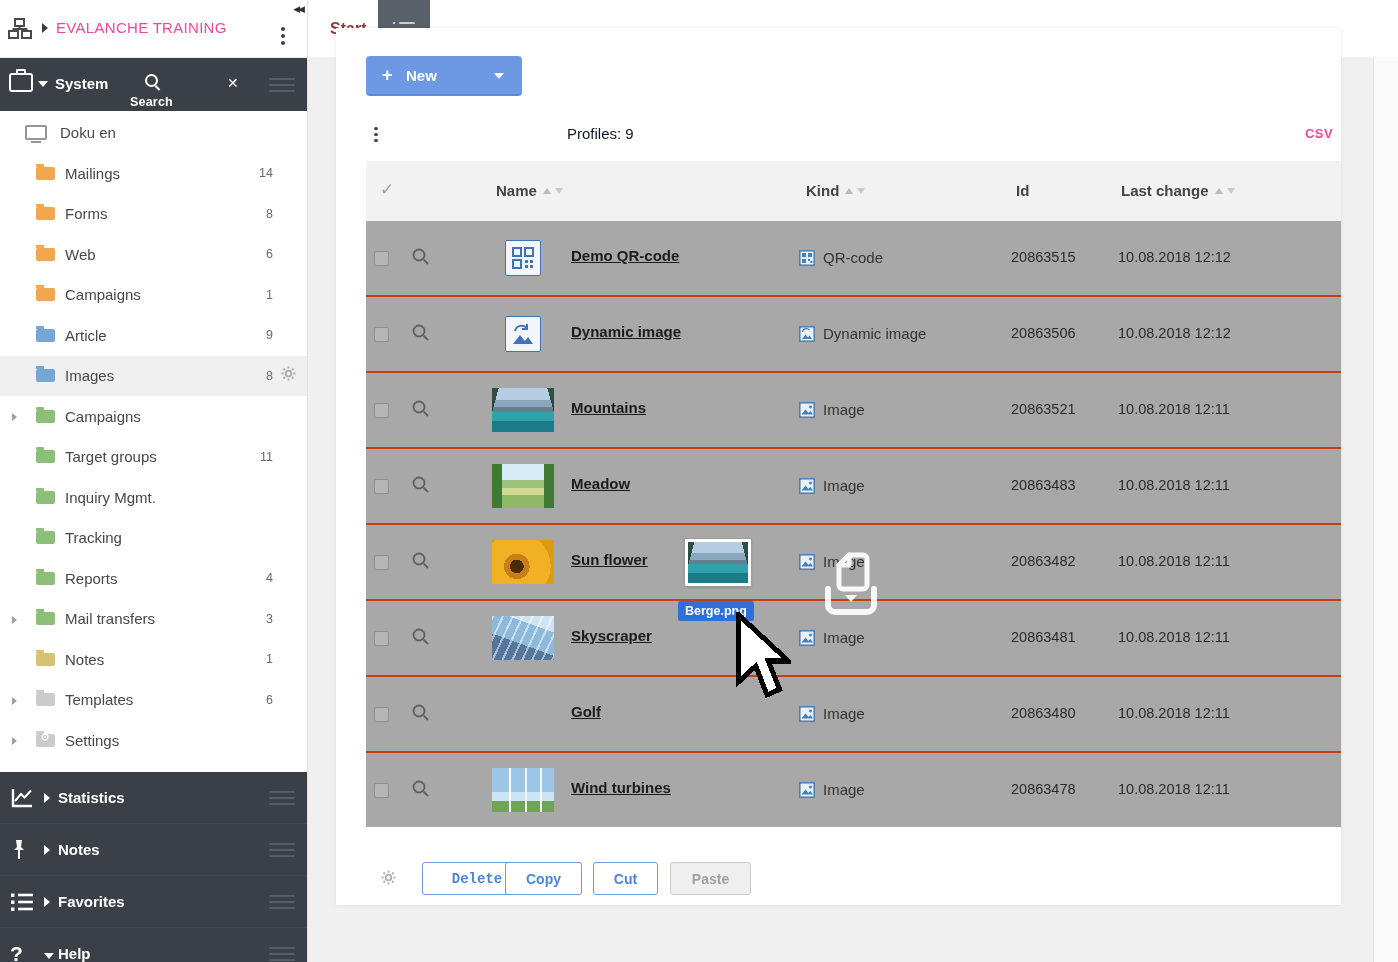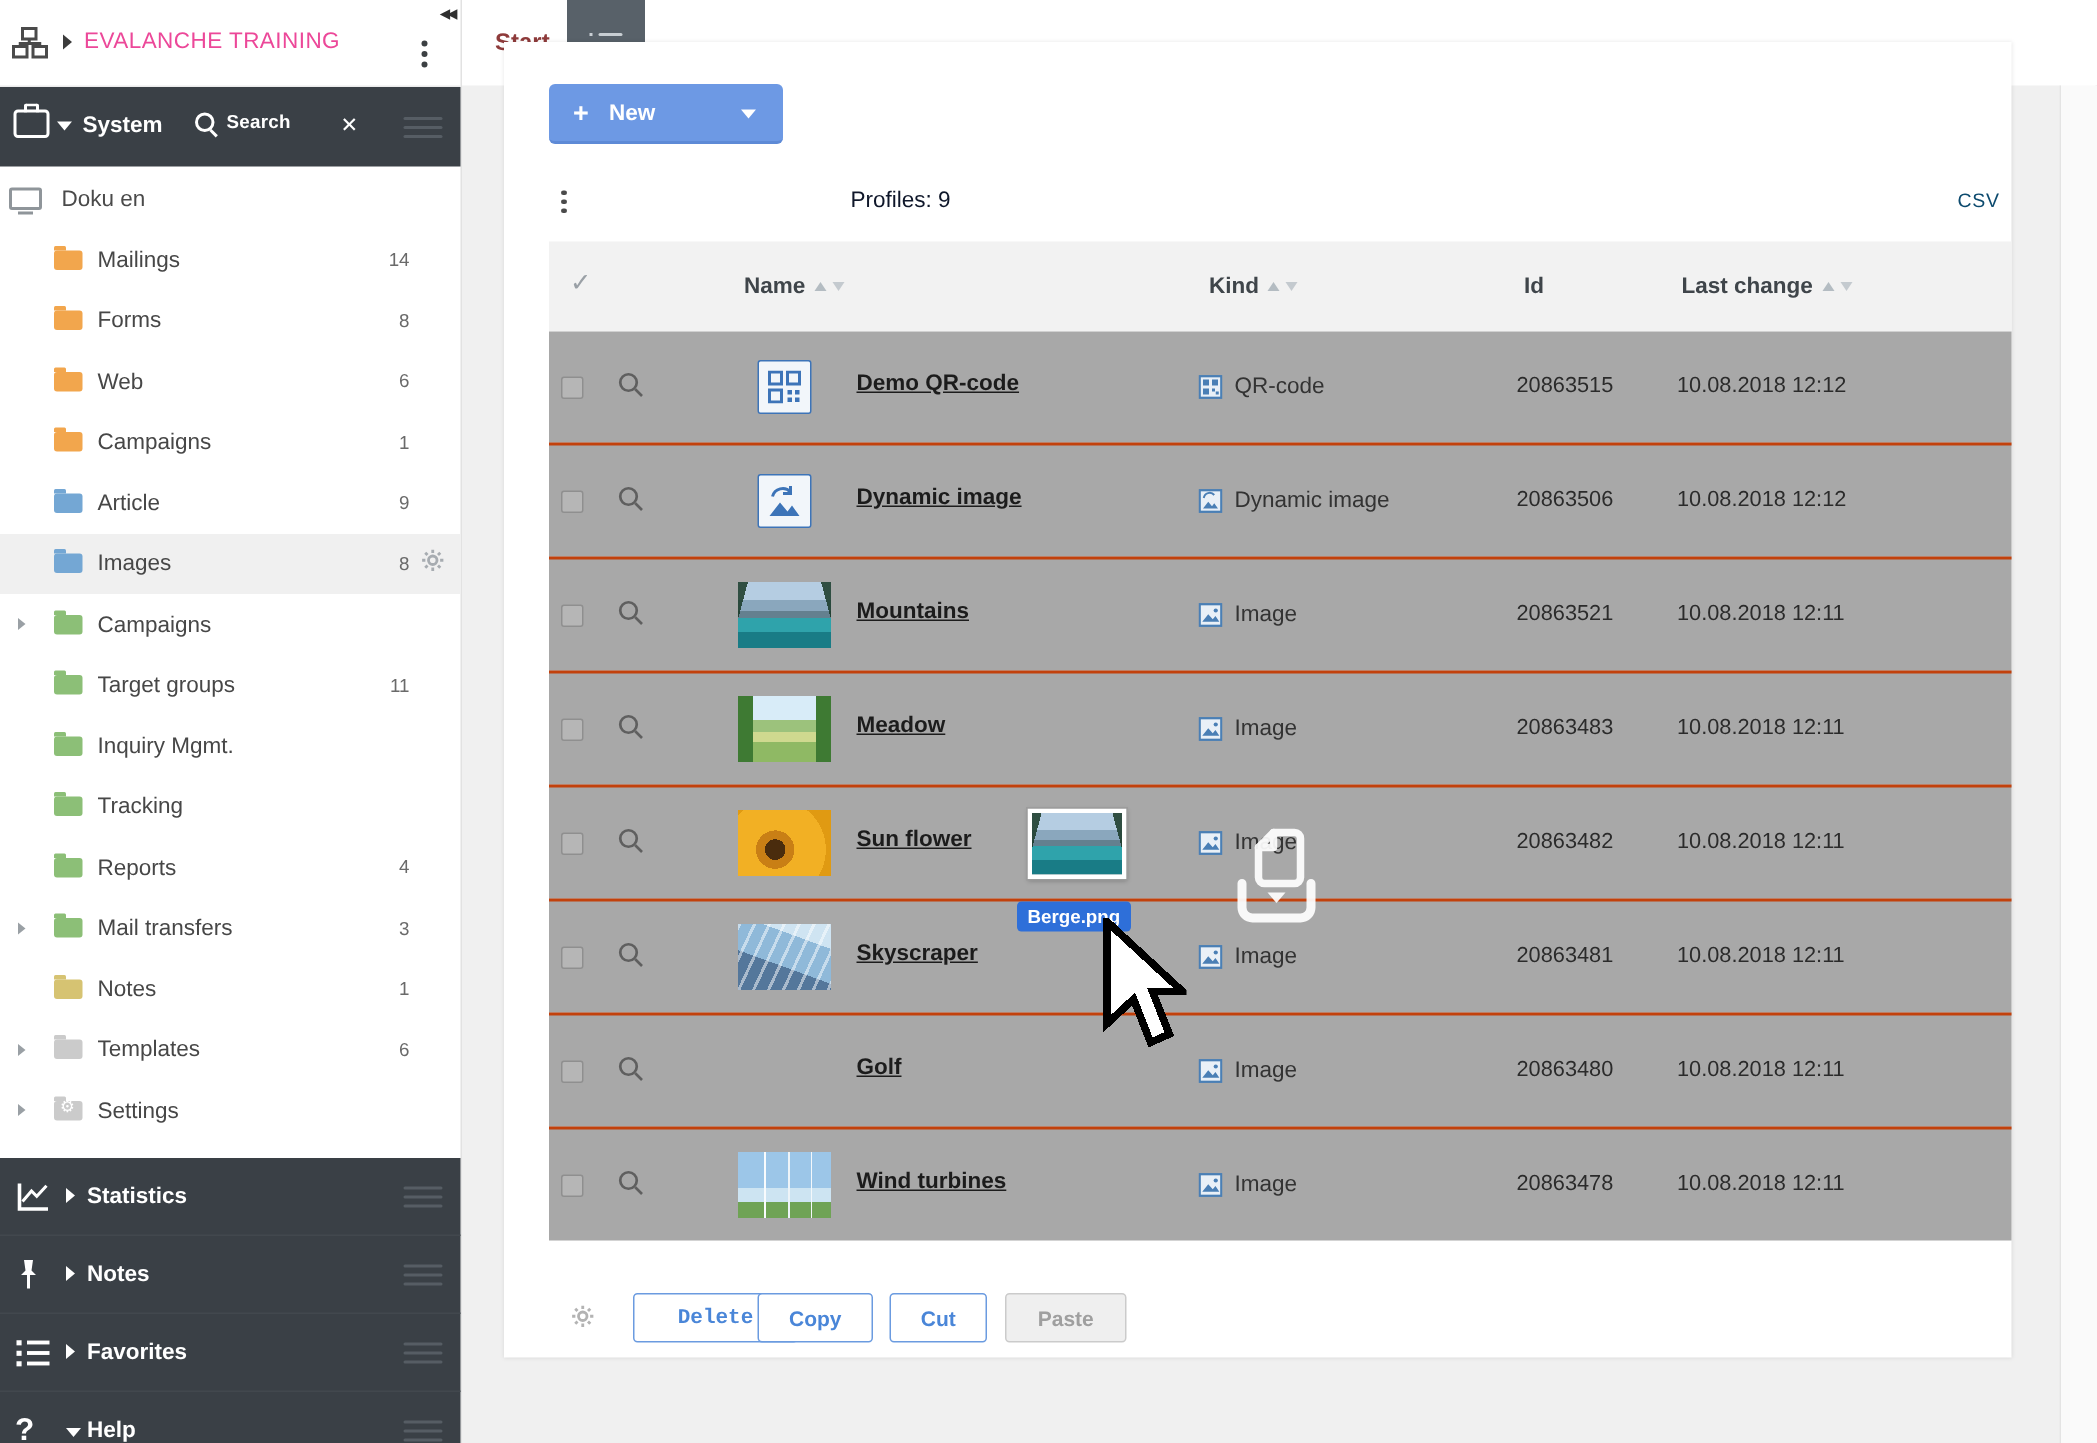--- a/index.html
+++ b/index.html
@@ -16,30 +16,30 @@
   .sb-account{position:absolute;left:56px;top:19px;font-size:15px;color:#ec4899;letter-spacing:.3px;}
   .kebab{display:inline-block;}
   .kebab i{display:block;width:4px;height:4px;border-radius:50%;background:#3c4043;margin:3px auto;}
   .sb-kebab{position:absolute;right:22px;top:24px;}
   .collapse-ic{position:absolute;right:4px;top:4px;font-size:9px;color:#2f2f2f;letter-spacing:-2px;}
   .sb-dark{position:relative;height:53px;background:#3a4046;}
   .case-ic{position:absolute;left:9px;top:15px;width:20px;height:15px;border:2px solid #fff;border-radius:3px;}
   .case-ic:before{content:"";position:absolute;left:5px;top:-6px;width:6px;height:4px;border:2px solid #fff;border-bottom:none;border-radius:2px 2px 0 0;}
   .dd-caret{width:0;height:0;border-top:6px solid #fff;border-left:5px solid transparent;border-right:5px solid transparent;display:inline-block;}
   .sb-system{position:absolute;left:38px;top:17px;color:#fff;font-size:15px;font-weight:600;display:flex;align-items:center;gap:7px;}
-  .sb-search{position:absolute;left:130px;top:16px;display:flex;align-items:center;gap:8px;color:#fff;}
+  .sb-search{position:absolute;left:130px;top:16px;display:flex;align-items:center;gap:8px;color:#fff;flex-direction:column;}
   .search-ic{width:9px;height:9px;border:2px solid #fff;border-radius:50%;position:relative;display:inline-block;}
   .search-ic:after{content:"";position:absolute;left:9px;top:9px;width:6px;height:2px;background:#fff;transform:rotate(45deg);transform-origin:0 0;}
   .sb-search .stext{font-size:12.5px;font-weight:700;letter-spacing:.2px;}
   .sb-x{position:absolute;left:227px;top:17px;color:#fff;font-size:14px;font-weight:700;}
   .burger{width:26px;}
   .burger i{display:block;height:2px;background:#565d64;margin:4px 0;border-radius:1px;}
   .sb-burger{position:absolute;right:12px;top:16px;}
   .tree{position:absolute;top:111px;left:0;right:0;}
-  .root-row{height:42px;display:flex;align-items:center;padding-left:6px;}
+  .root-row{height:42px;display:flex;align-items:center;padding-left:25px;}
   .monitor-ic{width:18px;height:11px;border:2px solid #8f959a;border-radius:2px;position:relative;margin-right:13px;}
   .monitor-ic:after{content:"";position:absolute;left:4px;bottom:-5px;width:10px;height:2px;background:#8f959a;}
   .root-label{font-size:15px;color:#4a4a4a;}
   .trow{height:40.5px;display:flex;align-items:center;padding:0 8px 0 12px;position:relative;}
   .trow.selected{background:#f0f0f0;}
   .arr{width:12px;display:inline-block;}
   .arr.show:before{content:"";display:inline-block;width:0;height:0;border-left:5px solid #9aa0a5;border-top:4px solid transparent;border-bottom:4px solid transparent;}
   .folder{width:19px;height:13px;border-radius:2px;position:relative;margin:0 10px 0 12px;flex:none;}
   .folder:before{content:"";position:absolute;left:0;top:-3px;width:8px;height:3px;border-radius:1px 1px 0 0;background:inherit;}
   .f-orange{background:#f2a64d;}.f-blue{background:#74a7d4;}.f-green{background:#8cbf77;}
@@ -69,21 +69,21 @@
   .content{position:absolute;left:0;top:57px;bottom:0;width:1066px;background:#f0f0f0;}
   .rightstrip{position:absolute;right:0;top:57px;bottom:0;width:24px;background:#fafafa;border-left:1px solid #e4e4e4;}
   .panel{position:absolute;left:28px;top:28px;width:1005px;height:877px;background:#fff;box-shadow:0 0 3px rgba(0,0,0,.10);}
   .btn-new{position:absolute;left:30px;top:28px;width:156px;height:40px;background:#6d99e4;border:none;border-bottom:2px solid #5e8ad6;border-radius:4px;color:#fff;cursor:pointer;text-align:left;padding:0;}
   .btn-new .plus{position:absolute;left:16px;top:9px;font-size:18px;font-weight:700;}
   .btn-new .nlabel{position:absolute;left:40px;top:11px;font-size:15px;font-weight:700;}
   .btn-new .ncaret{position:absolute;right:18px;top:17px;width:0;height:0;border-top:6px solid #fff;border-left:5px solid transparent;border-right:5px solid transparent;}
   .pk{position:absolute;left:38px;top:96px;}
   .pk i{width:3.5px;height:3.5px;margin:2.5px auto;background:#4a4a4a;}
   .profiles-count{position:absolute;left:231px;top:97px;font-size:15px;color:#0f172a;}
-  .csv{position:absolute;right:8px;top:98px;font-size:13px;font-weight:400;color:#0c4a6e;letter-spacing:.4px;cursor:pointer;text-align:right;}
+  .csv{position:absolute;right:8px;top:98px;font-size:13px;font-weight:700;color:#ec4899;letter-spacing:.4px;cursor:pointer;text-align:right;}
   .thead{position:absolute;left:30px;top:133px;width:975px;height:60px;background:#f2f2f2;}
   .thead .hcheck{position:absolute;left:14px;top:18px;color:#9aa0a6;font-size:17px;font-weight:700;}
   .hcell{position:absolute;top:21px;font-size:15px;font-weight:600;color:#3f454a;display:flex;align-items:center;gap:6px;}
   .sorts{display:inline-flex;gap:4px;align-items:center;}
   .s-up{width:0;height:0;border-bottom:6px solid #b4bcc2;border-left:4.5px solid transparent;border-right:4.5px solid transparent;}
   .s-down{width:0;height:0;border-top:6px solid #c4cacf;border-left:4.5px solid transparent;border-right:4.5px solid transparent;}
   .tbody{position:absolute;left:30px;top:193px;width:975px;}
   .row{position:relative;height:74px;background:#a8a8a8;}
   .row + .row{border-top:2px solid #c2410c;}
   .cb{position:absolute;left:8px;top:30px;width:13px;height:13px;border:1px solid #8f8f8f;background:#b6b6b6;border-radius:2px;}

